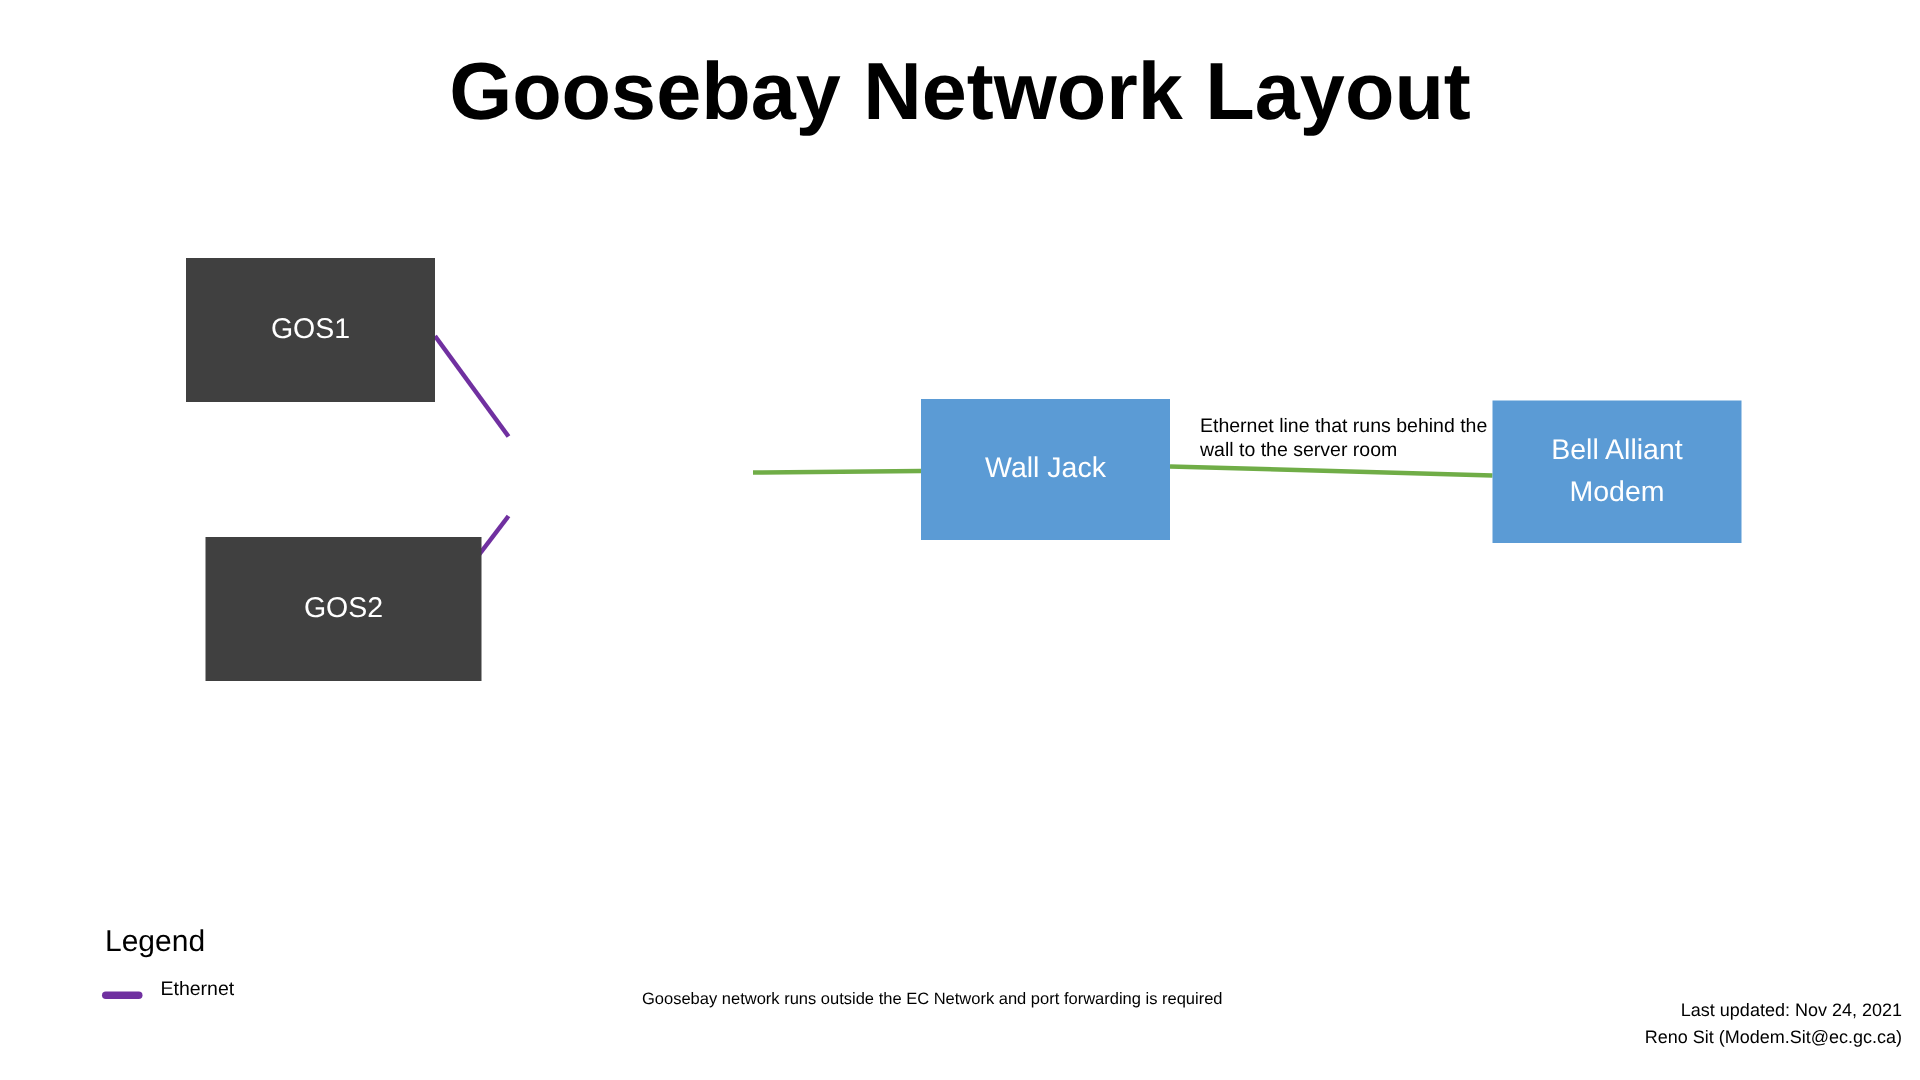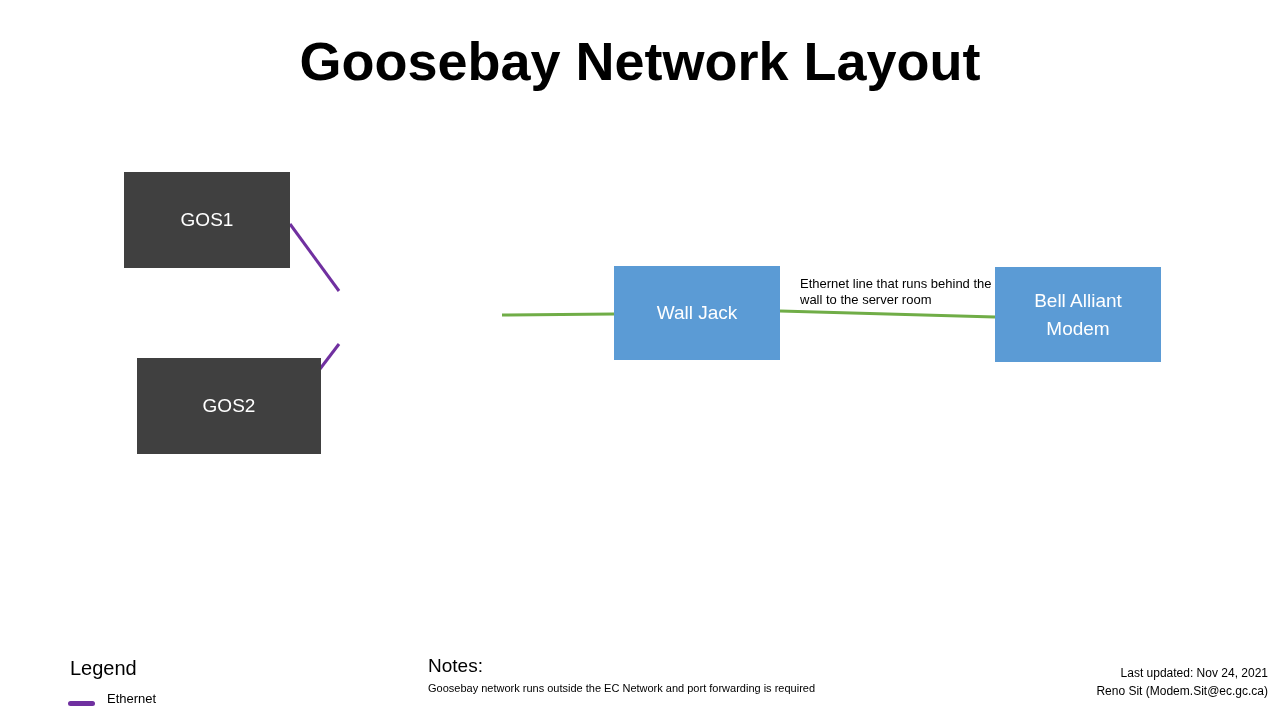--- a/index.html
+++ b/index.html
@@ -60,21 +60,20 @@
     width: 195px;
     font-size: 13px;
     line-height: 1.25;
     color: #000000;
     text-align: left;
   }
   .legend {
     position: absolute;
     left: 70px;
     top: 617px;
-    margin-top: 40px;
   }
   .legend-title {
     font-size: 20px;
     color: #000000;
   }
   .legend-row {
     position: absolute;
     left: -2px;
     top: 34px;
     display: flex;
@@ -152,21 +151,20 @@
 
   <div class="legend">
     <div class="legend-title">Legend</div>
     <div class="legend-row">
       <span class="legend-swatch"></span>
       <span class="legend-label">Ethernet</span>
     </div>
   </div>
 
   <div class="notes">
-    <div class="notes-heading">Notes:</div>
     <div class="notes-body">Goosebay network runs outside the EC Network and port forwarding is required</div>
   </div>
 
   <div class="footer">
     <div>Last updated: Nov 24, 2021</div>
     <div>Reno Sit (Modem.Sit@ec.gc.ca)</div>
   </div>
 
 </div>
 

